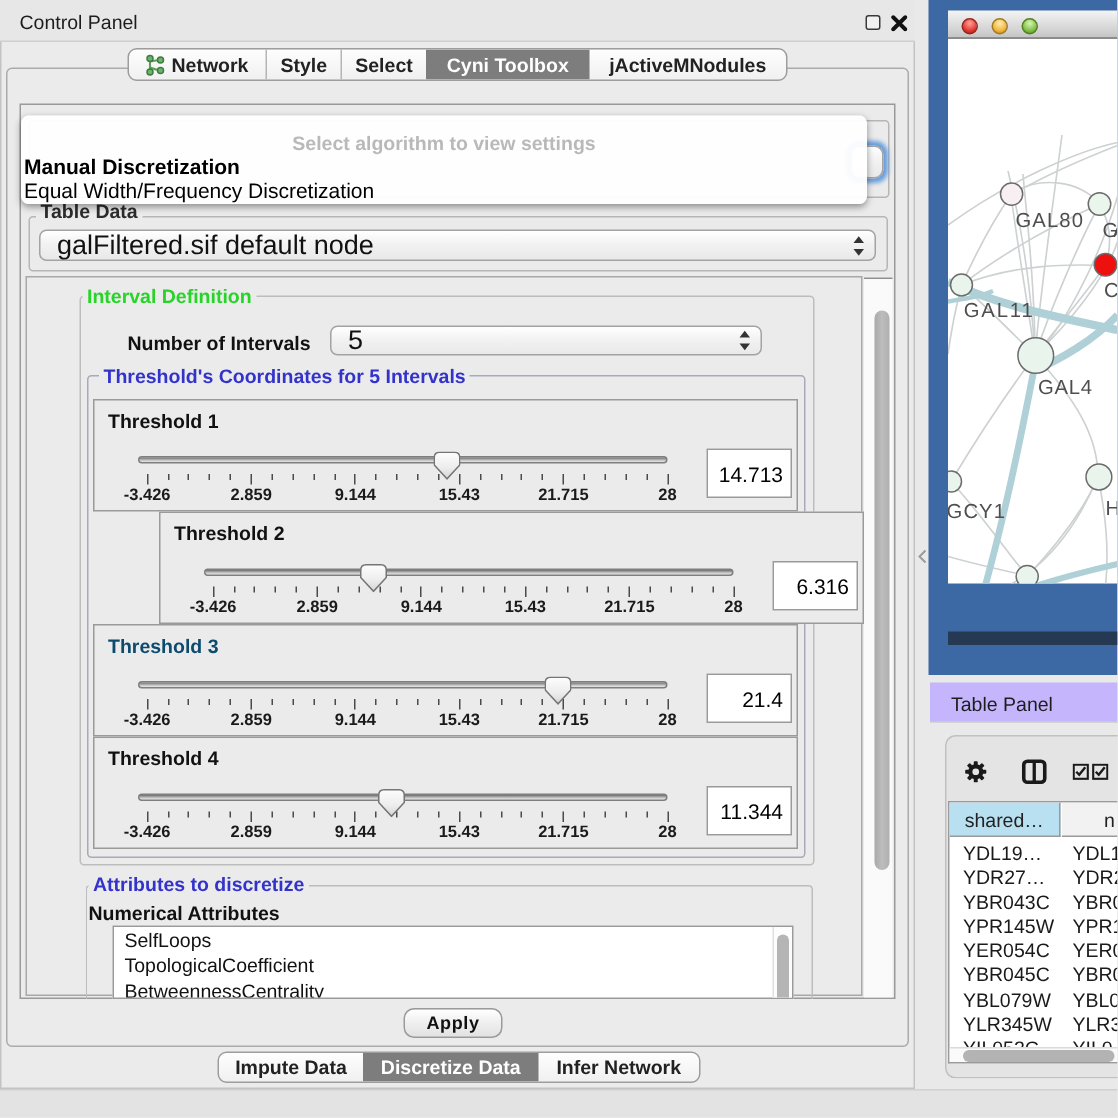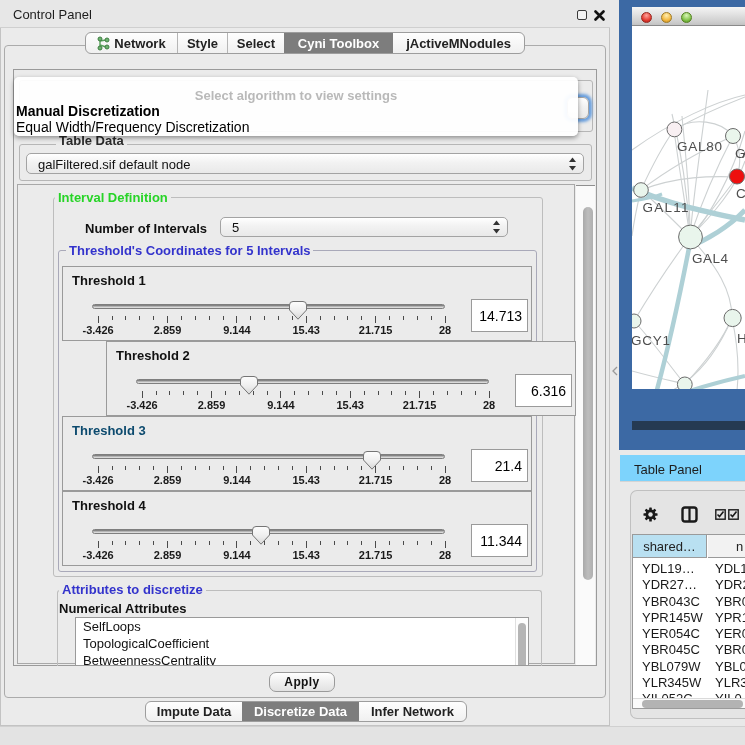--- a/index.html
+++ b/index.html
@@ -2,21 +2,21 @@
 <html><head>
 <meta charset="utf-8">
 <style>
   * { margin:0; padding:0; box-sizing:border-box; }
   html,body { width:745px; height:745px; }
   body { font-family:"Liberation Sans", sans-serif; background:#e9e9e9; position:relative; overflow:hidden; }
   .abs { position:absolute; }
   .grouptitle { position:absolute; font-size:13px; font-weight:bold; background:#ececec; padding:0 3px; line-height:13px; }
   .gbox { position:absolute; border:1px solid #b6b6b6; border-radius:3px; }
   .combo { position:absolute; border:1px solid #a3a3a3; border-radius:5px;
-           background:linear-gradient(#ffffff,#f2f2f2 45%,#e9e9e9); font-size:13px; color:#111; }
+           background:linear-gradient(#ffffff,#f2f2f2 45%,#e9e9e9); font-size:18px; color:#111; }
   .combo .txt { position:absolute; left:11px; top:50%; transform:translateY(-50%); }
   .combo .arr { position:absolute; right:6px; top:50%; transform:translateY(-50%); width:9px; height:14px; }
   .bold { font-weight:bold; }
 </style>
 </head>
 <body>
 
 <div class="abs" id="cpwin" style="left:0; top:0; width:610px; height:726px; background:#ebebeb; border:1px solid #c3c3c3; border-top:none;">
 </div>
 
@@ -53,21 +53,21 @@
 <div class="abs" style="left:576px; top:185px; width:19px; height:480px; background:rgba(255,255,255,0.72); border-top:1px solid #8f8f8f; z-index:1;"></div>
 <div class="abs" style="left:582.5px; top:207px; width:10.5px; height:373px; background:linear-gradient(90deg,#a9a9a9,#bdbdbd 50%,#b0b0b0); border-radius:6px; z-index:1;"></div>
 <svg class="abs" style="left:610.5px; top:366px;" width="8" height="10" viewBox="0 0 8 10">
     <path d="M6,1 L2,5 L6,9" stroke="#9a9a9a" stroke-width="1.3" fill="none"></path>
   </svg>
 
 <div class="gbox" style="left:19px; top:80px; width:574px; height:52px;"></div>
 <div class="combo" style="left:567px; top:97px; width:22px; height:22px; border-radius:6px; box-shadow:0 0 3px 2.5px rgba(90,150,220,.9);"></div>
 
 <div class="gbox" style="left:19px; top:144px; width:573px; height:37px;"></div>
-<div class="grouptitle" style="left:24px; top:134px; color:#2c2c2c; background:#ebebeb;margin-left:32px;">Table Data</div>
+<div class="grouptitle" style="left:24px; top:134px; color:#2c2c2c; background:#ebebeb;">Table Data</div>
 <div class="combo" style="left:26px; top:153px; width:558px; height:21px;">
   <span class="txt">galFiltered.sif default node</span>
   <svg class="arr" viewBox="0 0 9 14">
       <path d="M4.5,0.5 L8,5 L1,5 Z" fill="#333"></path>
       <path d="M4.5,13.5 L8,9 L1,9 Z" fill="#333"></path>
     </svg>
 </div>
 
 <div class="abs" style="left:14px; top:77px; width:564px; height:59px; background:rgba(255,255,255,0.95); border-radius:5px; box-shadow:0 2px 5px rgba(0,0,0,0.4);">
   <div class="abs" style="left:2px; top:26px; font-size:14px; color:#000; font-weight:bold;">Manual Discretization</div>
@@ -368,21 +368,21 @@
     <text x="104" y="172">C</text>
     <text x="10.5" y="185.5" textLength="46">GAL11</text>
     <text x="60" y="236.5" textLength="36">GAL4</text>
     <text x="-1" y="319" textLength="39">GCY1</text>
     <text x="105" y="317">H</text>
     <text x="55" y="381" textLength="37">HAP2</text>
   </g>
 </svg>
 </div>
 
-<div class="abs" style="left:620px; top:455px; width:125px; height:27px; background:#7dd3fc; border-bottom:1px solid #d4d4d4;">
+<div class="abs" style="left:620px; top:455px; width:125px; height:27px; background:#c4b5fd; border-bottom:1px solid #d4d4d4;">
   <div class="abs" style="left:14px; top:7px; font-size:13px; color:#1d1d1d;">Table Panel</div>
 </div>
 
 <div class="abs" style="left:630px; top:490px; width:125px; height:229px; background:#e4e4e4; border:1px solid #c0c0c0; border-radius:7px 0 0 7px; border-right:none;"></div>
 
 <svg class="abs" style="left:643px; top:507px;" width="15" height="15" viewBox="0 0 16 16">
   <g fill="#1a1a1a">
     <circle cx="8" cy="8" r="5.4"></circle>
     <g>
       <rect x="6.6" y="0.5" width="2.8" height="4" rx="0.6"></rect>

